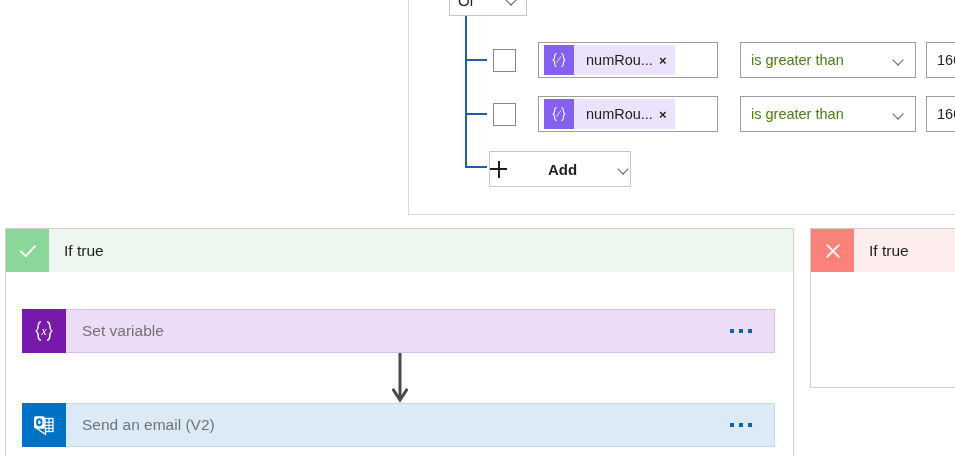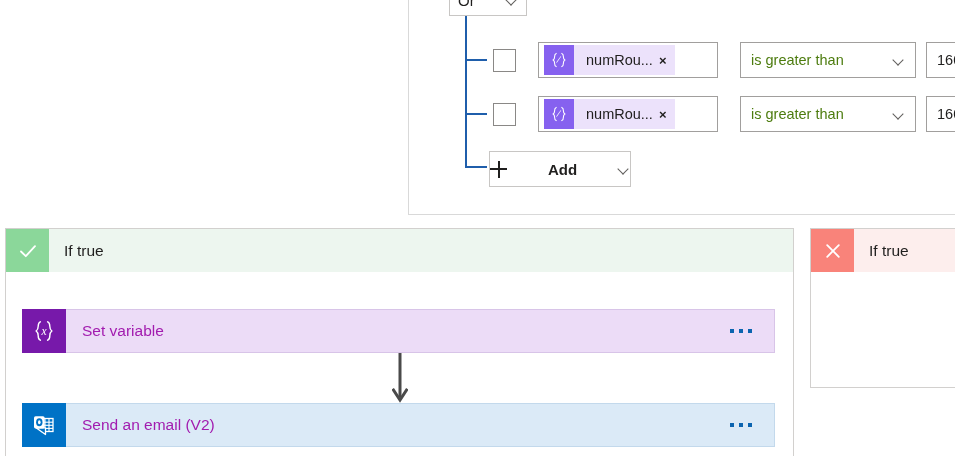--- a/index.html
+++ b/index.html
@@ -295,21 +295,21 @@
     flex: 0 0 auto;
     display: flex;
     align-items: center;
     justify-content: center;
   }
   .icon-setvar { background: #7719aa; }
   .icon-email  { background: #0072c6; }
   .card-label {
     padding-left: 16px;
     font-size: 15.5px;
-    color: #a21caf;
+    color: #737373;
     flex: 1;
   }
   .card-more {
     padding-right: 22px;
     display: flex;
     gap: 5px;
     align-items: center;
     cursor: pointer;
   }
   .card-more i {

